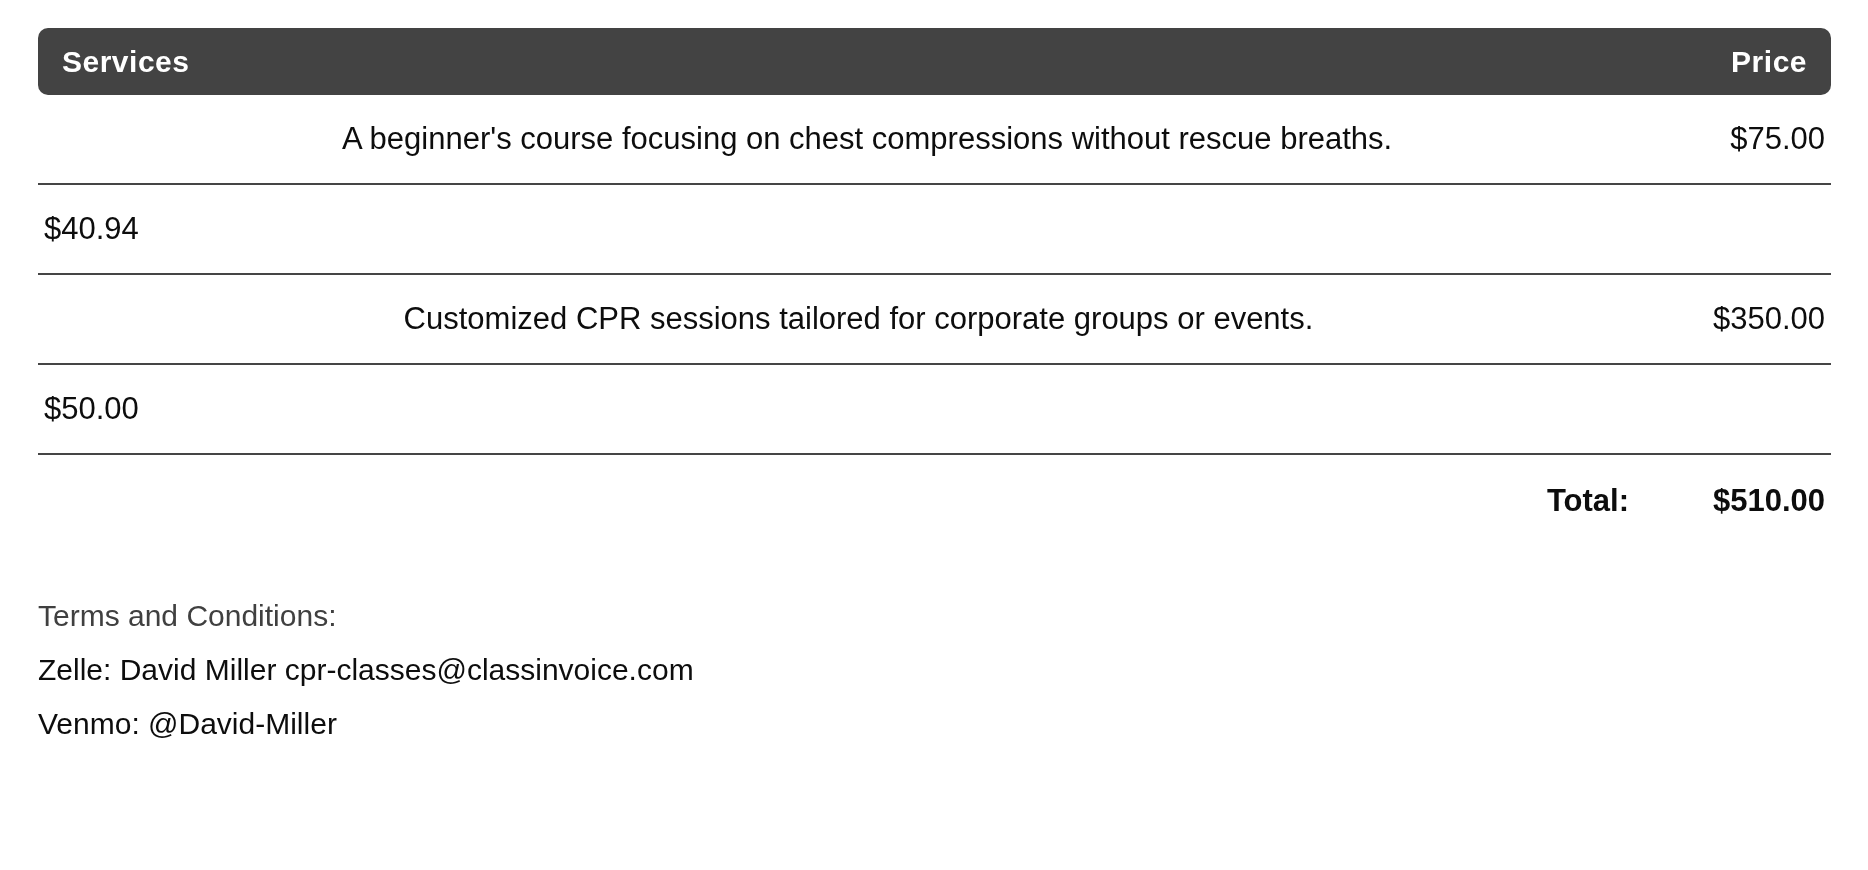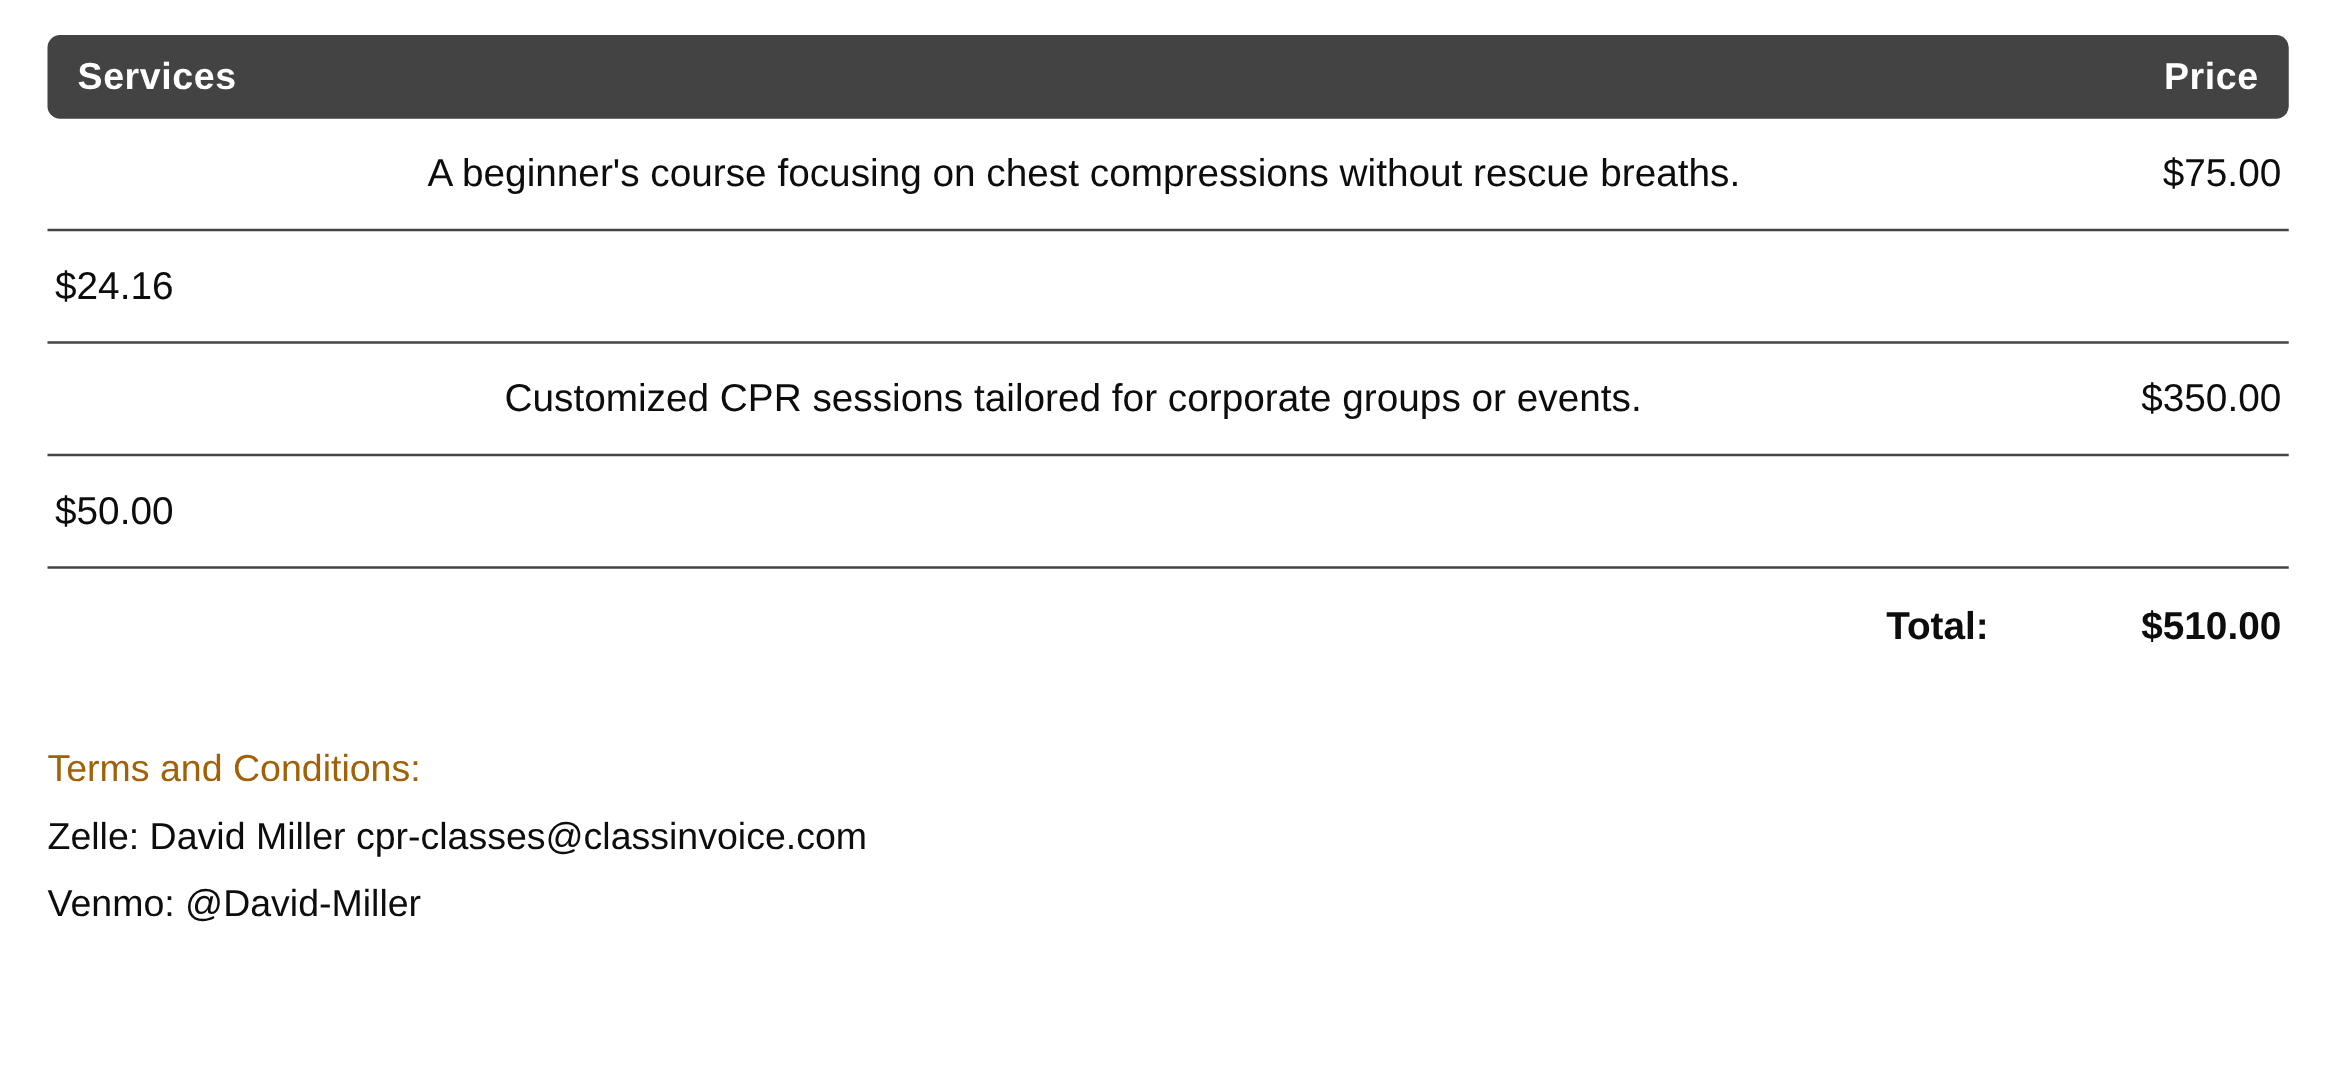--- a/index.html
+++ b/index.html
@@ -53,37 +53,37 @@
     padding-right: 40px;
   }
   .cell-price {
     text-align: right;
     white-space: nowrap;
   }
   .total-row {
     display: flex;
     justify-content: flex-end;
     align-items: center;
-    gap: 88px;
+    gap: 50px;
     padding: 28px 6px 30px 6px;
     font-size: 31px;
     font-weight: bold;
   }
   .total-value {
     min-width: 146px;
     text-align: right;
   }
   
   .terms {
     margin-top: 40px;
     font-size: 30px;
     line-height: 54px;
   }
   .terms-heading {
-    color: #a16207;
+    color: #404040;
   }
   .terms-line {
     color: #0d0d0d;
   }
 </style>
 </head>
 <body>
 
 <div class="page">
 
@@ -93,21 +93,21 @@
       <span>Services</span>
       <span>Price</span>
     </div>
 
     <div class="table-row">
       <span class="cell-service">A beginner's course focusing on chest compressions without rescue breaths.</span>
       <span class="cell-price">$75.00</span>
     </div>
 
     <div class="table-row">
-      <span class="cell-price">$24.16</span>
+      <span class="cell-price">$40.94</span>
     </div>
 
     <div class="table-row">
       <span class="cell-service">Customized CPR sessions tailored for corporate groups or events.</span>
       <span class="cell-price">$350.00</span>
     </div>
 
     <div class="table-row">
       <span class="cell-price">$50.00</span>
     </div>

